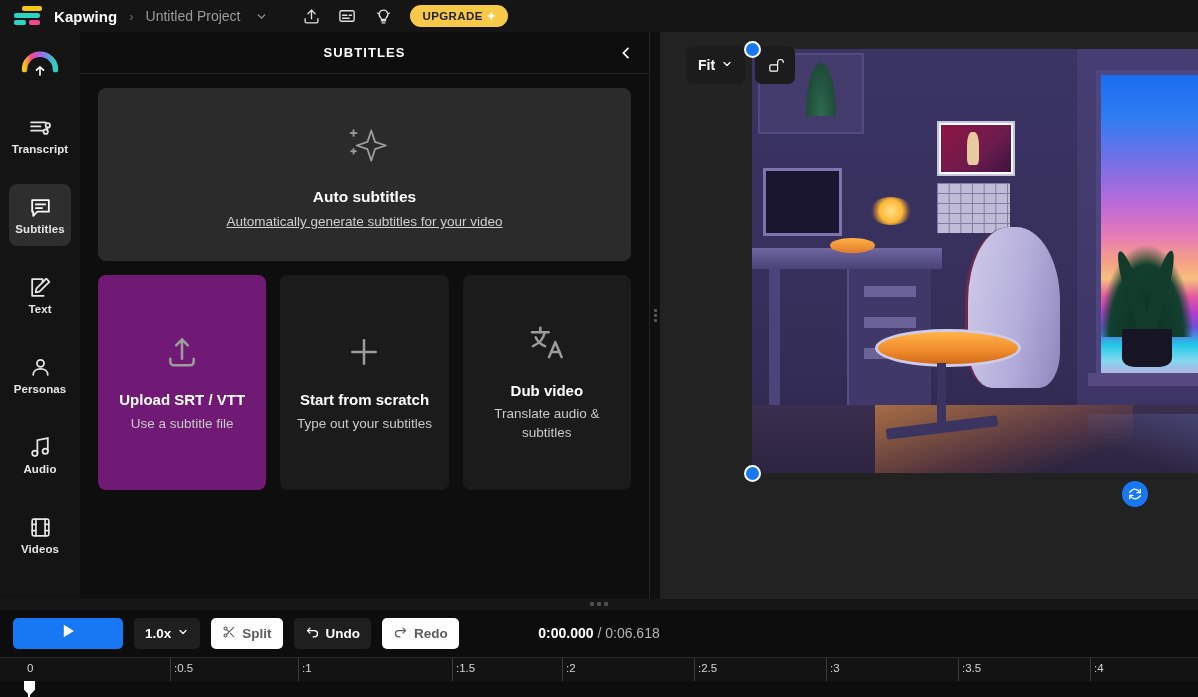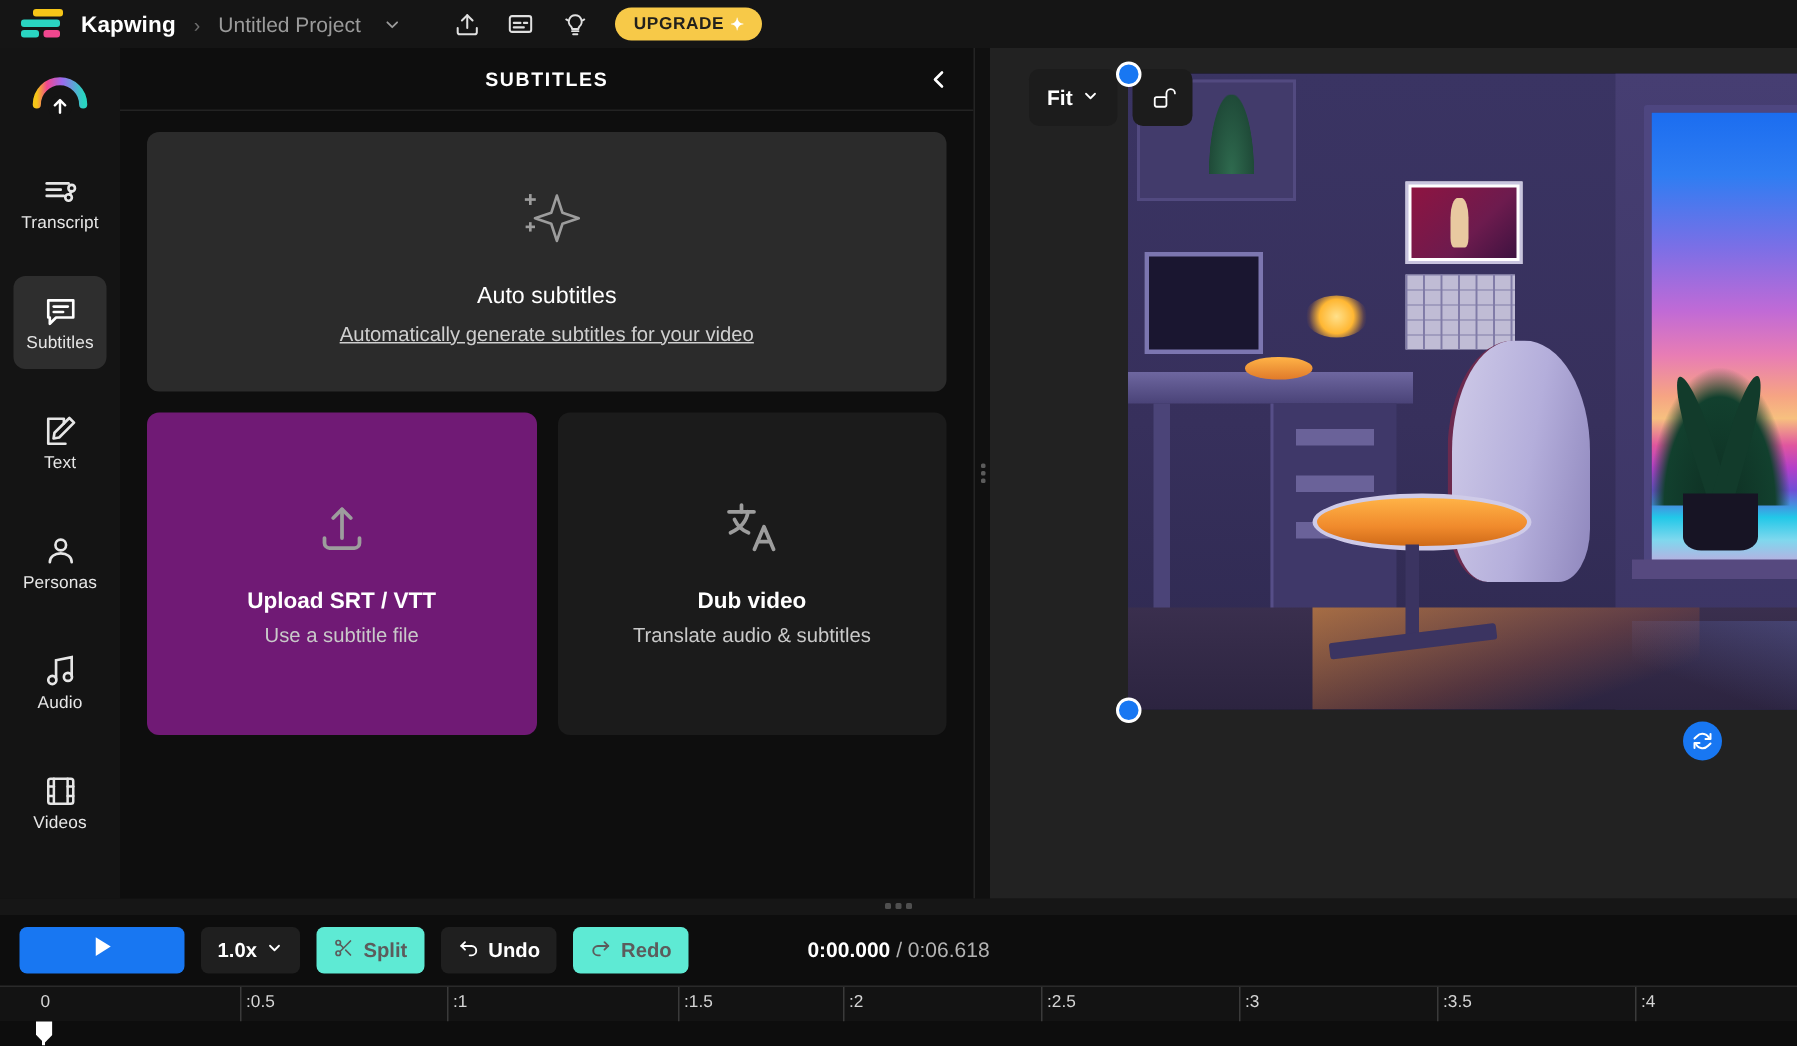--- a/index.html
+++ b/index.html
@@ -62,21 +62,21 @@
     width: 46px; height: 40px; display: flex; align-items: center; justify-content: center;
     cursor: pointer; margin-bottom: 16px;
   }
   .rail-item {
     width: 62px; height: 62px; border-radius: 8px;
     display: flex; flex-direction: column; align-items: center; justify-content: center;
     gap: 3px; cursor: pointer; margin-bottom: 16px;
     color: #e6e6e6;
   }
   .rail-item.active { background: #2e2e2e; }
-  .rail-item .label { font-size: 11.5px; font-weight: normal; letter-spacing: .1px; }
+  .rail-item .label { font-size: 11.5px; font-weight: bold; letter-spacing: .1px; }
   .rail-item svg { display: block; }
 
   
   .panel {
     width: 570px; flex: 0 0 570px; background: #0e0e0e;
     display: flex; flex-direction: column; min-width: 0;
     border-right: 1px solid #242424;
   }
   .panel-head {
     height: 42px; flex: 0 0 42px; position: relative;
@@ -90,21 +90,21 @@
     color: #ffffff; cursor: pointer;
   }
   .panel-body { padding: 14px 18px; }
 
   .auto-card {
     height: 173px; background: #2b2b2b; border-radius: 8px;
     display: flex; flex-direction: column; align-items: center; justify-content: center;
     cursor: pointer; gap: 2px;
   }
   .auto-card .ic { margin-bottom: 12px; color: #9d9d9d; }
-  .auto-card .t { font-size: 15.5px; font-weight: normal; color: #ffffff; }
+  .auto-card .t { font-size: 15.5px; font-weight: bold; color: #ffffff; }
   .auto-card .s { font-size: 13.5px; color: #cfcfcf; margin-top: 6px; text-decoration: underline; }
 
   .cards-row { display: flex; gap: 14px; margin-top: 14px; }
   .opt-card {
     flex: 1 1 0; height: 215px; background: #1b1b1b; border-radius: 8px;
     display: flex; flex-direction: column; align-items: center; justify-content: center;
     text-align: center; padding: 10px 8px; cursor: pointer;
   }
   .opt-card.hovered { background: #701a75; }
   .opt-card .ic { color: #9d9d9d; margin-bottom: 14px; }
@@ -267,21 +267,21 @@
   }
   .play-btn {
     width: 110px; height: 31px; background: #1877f2; border-radius: 5px;
     display: flex; align-items: center; justify-content: center; cursor: pointer;
   }
   .tb-btn {
     height: 31px; border-radius: 5px; background: #1f1f1f;
     display: flex; align-items: center; gap: 6px; padding: 0 11px;
     font-size: 13.5px; font-weight: bold; color: #ffffff; cursor: pointer;
   }
-  .tb-btn.disabled { color: #5c5c5c; background: #5eead4; cursor: default; }
+  .tb-btn.disabled { color: #5c5c5c; background: #ffffff; cursor: default; }
   .tb-btn .gly { font-size: 14px; line-height: 1; }
   .timecode {
     position: absolute; left: 0; right: 0; text-align: center;
     font-size: 14px; pointer-events: none;
   }
   .timecode .cur { color: #ffffff; font-weight: bold; }
   .timecode .sep, .timecode .tot { color: #b3b3b3; }
 
   .ruler {
     height: 24px; flex: 0 0 24px; background: #131313;
@@ -480,20 +480,30 @@
               <svg width="40" height="40" viewBox="0 0 24 24" fill="none" stroke="#9d9d9d" stroke-width="1.5" stroke-linecap="round" stroke-linejoin="round">
                 <path d="M5 16v2a2 2 0 0 0 2 2h10a2 2 0 0 0 2-2v-2"></path>
                   <polyline points="8.5 8 12 4.5 15.5 8"></polyline>
                   <line x1="12" y1="4.5" x2="12" y2="16"></line>
               </svg>
             </span>
             <div class="t">Upload SRT / VTT</div>
             <div class="s">Use a subtitle file</div>
           </div>
 
+          <div class="opt-card">
+            <span class="ic">
+              <svg width="40" height="40" viewBox="0 0 24 24" fill="none" stroke="#9d9d9d" stroke-width="1.5" stroke-linecap="round">
+                <line x1="12" y1="5" x2="12" y2="19"></line>
+                  <line x1="5" y1="12" x2="19" y2="12"></line>
+              </svg>
+            </span>
+            <div class="t">Start from scratch</div>
+            <div class="s">Type out your subtitles</div>
+          </div>
 
           <div class="opt-card">
             <span class="ic">
               <svg width="40" height="40" viewBox="0 0 24 24" fill="none" stroke="#9d9d9d" stroke-width="1.5" stroke-linecap="round" stroke-linejoin="round">
                 <line x1="3" y1="5.5" x2="13" y2="5.5"></line>
                   <line x1="8" y1="2.8" x2="8" y2="5.5"></line>
                 <path d="M10.6 5.5c-.6 4-3.4 6.8-7 8.4"></path>
                   <path d="M5.2 8.6c1.2 2.6 3.2 4.4 5.6 5.3"></path>
                 <path d="M13.2 20.5 L17 11.5 L20.8 20.5"></path>
                   <line x1="14.6" y1="17.4" x2="19.4" y2="17.4"></line>
@@ -639,21 +649,21 @@
 
     <div class="timecode">
       <span class="cur">0:00.000</span>
       <span class="sep">/</span>
       <span class="tot">0:06.618</span>
     </div>
   </div>
 
   <div class="ruler">
     <div class="tick first" style="left:24px">0</div>
-    <div class="tick" style="left:160px">:0.5</div>
+    <div class="tick" style="left:170px">:0.5</div>
     <div class="tick" style="left:298px">:1</div>
     <div class="tick" style="left:452px">:1.5</div>
     <div class="tick" style="left:562px">:2</div>
     <div class="tick" style="left:694px">:2.5</div>
     <div class="tick" style="left:826px">:3</div>
     <div class="tick" style="left:958px">:3.5</div>
     <div class="tick" style="left:1090px">:4</div>
   </div>
 
   <div class="track-area">

